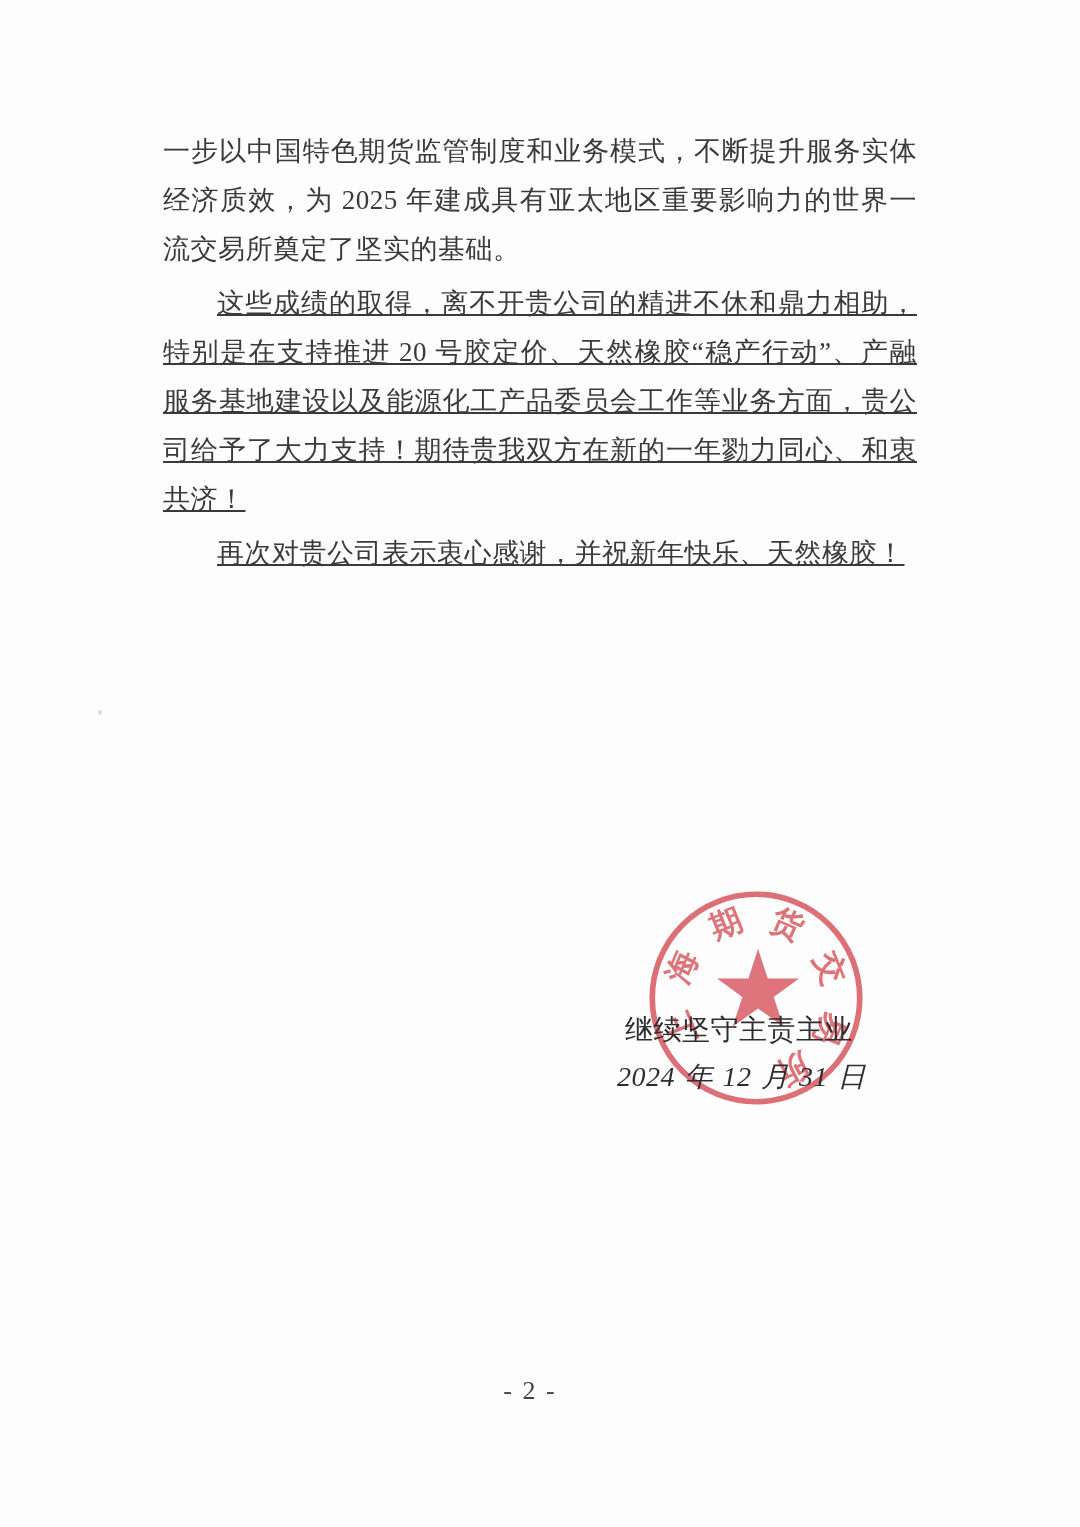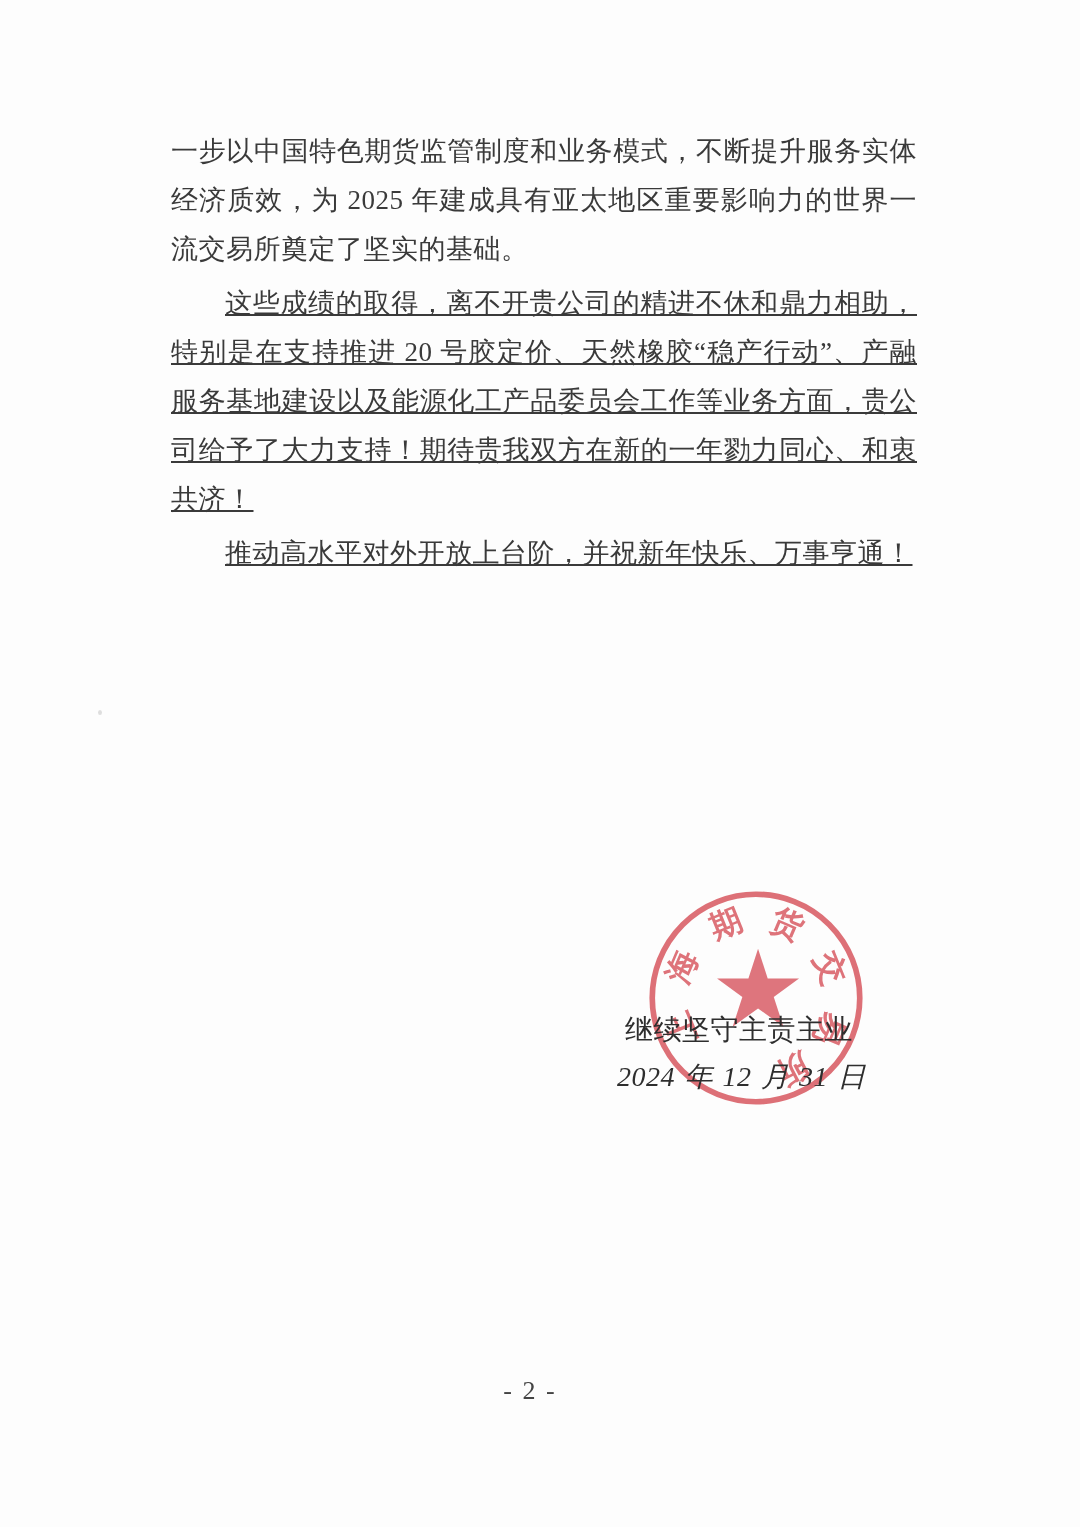--- a/index.html
+++ b/index.html
@@ -14,21 +14,21 @@
   }
   .letter-body {
     position: absolute;
     left: 163px;
     top: 127px;
     width: 754px;
     text-align: justify;
     text-justify: inter-character;
   }
   .para {
-    margin: 0 0 5px 8px;
+    margin: 0 0 5px 0;
     font-size: 27px;
     line-height: 49px;
     letter-spacing: 0.5px;
     color: #3a3a3a;
   }
   .para.indent { text-indent: 2em; text-decoration: underline; }
   .seal {
     position: absolute;
     left: 643px;
     top: 885px;
@@ -83,21 +83,21 @@
   }
 </style>
 </head>
 <body>
 
 <div class="page">
 
   <div class="letter-body">
     <p class="para">一步以中国特色期货监管制度和业务模式，不断提升服务实体经济质效，为 2025 年建成具有亚太地区重要影响力的世界一流交易所奠定了坚实的基础。</p>
     <p class="para indent">这些成绩的取得，离不开贵公司的精进不休和鼎力相助，特别是在支持推进 20 号胶定价、天然橡胶“稳产行动”、产融服务基地建设以及能源化工产品委员会工作等业务方面，贵公司给予了大力支持！期待贵我双方在新的一年勠力同心、和衷共济！</p>
-    <p class="para indent">推动高水平对外开放上台阶，并祝新年快乐、万事亨通！</p>
+    <p class="para indent">再次对贵公司表示衷心感谢，并祝新年快乐、天然橡胶！</p>
   </div>
 
   <svg class="seal" viewBox="0 0 220 220" xmlns="http://www.w3.org/2000/svg">
     <circle cx="110" cy="110" r="101" fill="none" stroke="#d5454e" stroke-width="5.5" opacity="0.9"></circle>
     <path d="M112,62 L121.4,91 L151.9,91 L127.3,109 L136.7,138 L112,120.1 L87.3,138 L96.7,109 L72.1,91 L102.6,91 Z" fill="#d8505a" opacity="0.92"></path>
     <text transform="translate(37.7,139.2) rotate(-112)" text-anchor="middle" dominant-baseline="central" font-size="31" fill="#d5454e" opacity="0.88">上</text>
     <text transform="translate(38.2,79.5) rotate(-67)" text-anchor="middle" dominant-baseline="central" font-size="31" fill="#d5454e" opacity="0.88">海</text>
     <text transform="translate(80.8,37.7) rotate(-22)" text-anchor="middle" dominant-baseline="central" font-size="31" fill="#d5454e" opacity="0.88">期</text>
     <text transform="translate(140.5,38.2) rotate(23)" text-anchor="middle" dominant-baseline="central" font-size="31" fill="#d5454e" opacity="0.88">货</text>
     <text transform="translate(182.3,80.8) rotate(68)" text-anchor="middle" dominant-baseline="central" font-size="31" fill="#d5454e" opacity="0.88">交</text>

